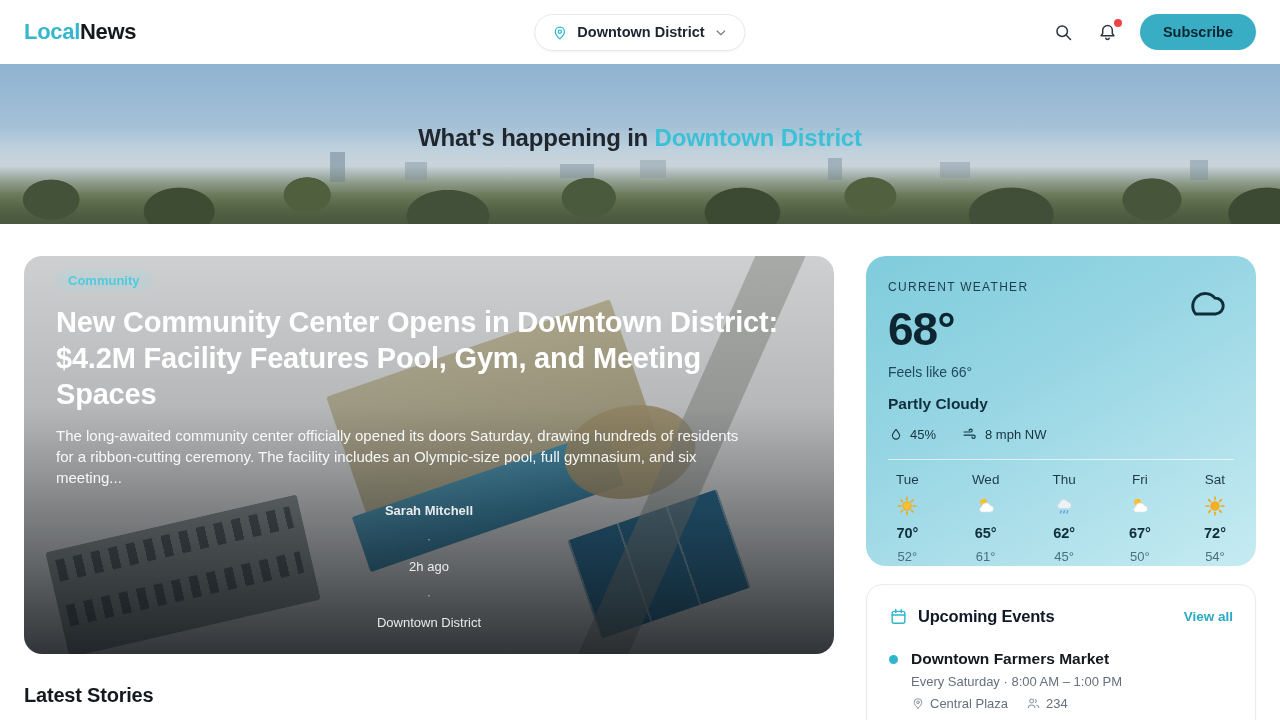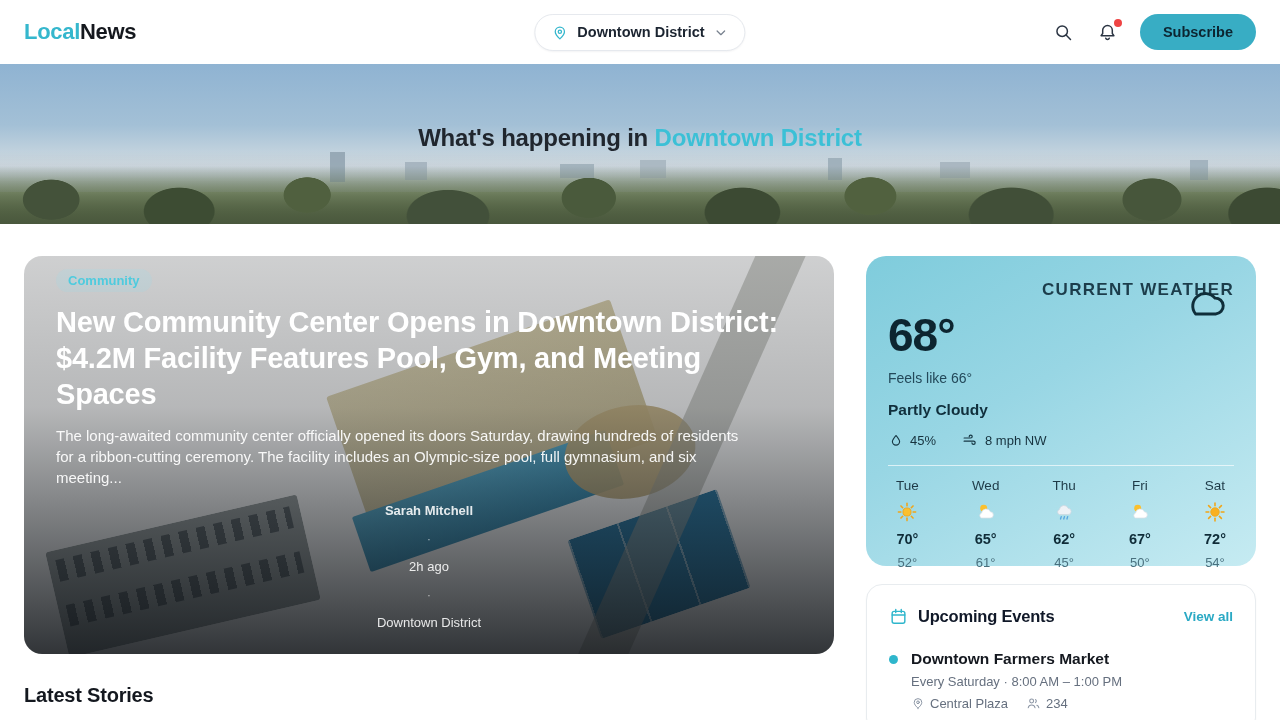--- a/index.html
+++ b/index.html
@@ -103,21 +103,21 @@
   .f-excerpt { color:rgba(255,255,255,.93); font-size:15px; line-height:21px; max-width:700px; margin-bottom:15px; }
   .f-byline { display:flex; align-items:center; gap:13px; font-size:13px; color:rgba(255,255,255,.88);flex-direction:column; }
   .f-byline .author { font-weight:700; }
   .f-byline .dot { color:rgba(255,255,255,.55); }
 
   .latest-heading { margin-top:30px; font-size:20px; font-weight:800; color:#14181f; letter-spacing:-0.2px; }
 
   
   .weather-card { position:relative; border-radius:20px; padding:24px 22px 22px;
     background:linear-gradient(150deg,#7fccdc 0%,#98d6e4 42%,#c6ebf2 100%); height:310px; }
-  .w-label { font-size:17px; font-weight:700; letter-spacing:1.3px; color:#1c3d4b;text-align:right; }
+  .w-label { font-size:12px; font-weight:400; letter-spacing:1.3px; color:#1c3d4b; }
   .w-temp { font-size:46px; font-weight:800; color:#0d2530; margin-top:8px; letter-spacing:-1px; }
   .w-cloud { position:absolute; top:24px; right:24px; }
   .w-feels { font-size:14px; color:#23495a; margin-top:8px; }
   .w-cond { font-size:15.5px; font-weight:700; color:#102f3c; margin-top:15px; }
   .w-stats { display:flex; align-items:center; gap:26px; margin-top:13px; }
   .w-stat { display:flex; align-items:center; gap:6px; font-size:13px; color:#16323e; }
   .w-divider { border:none; border-top:1px solid rgba(255,255,255,.65); margin:16px 0 12px; }
   .forecast { display:flex; justify-content:space-between; padding:0 8px; }
   .f-col { display:flex; flex-direction:column; align-items:center; gap:8px; cursor:default; }
   .f-day { font-size:13.5px; color:#1e3a47; }

